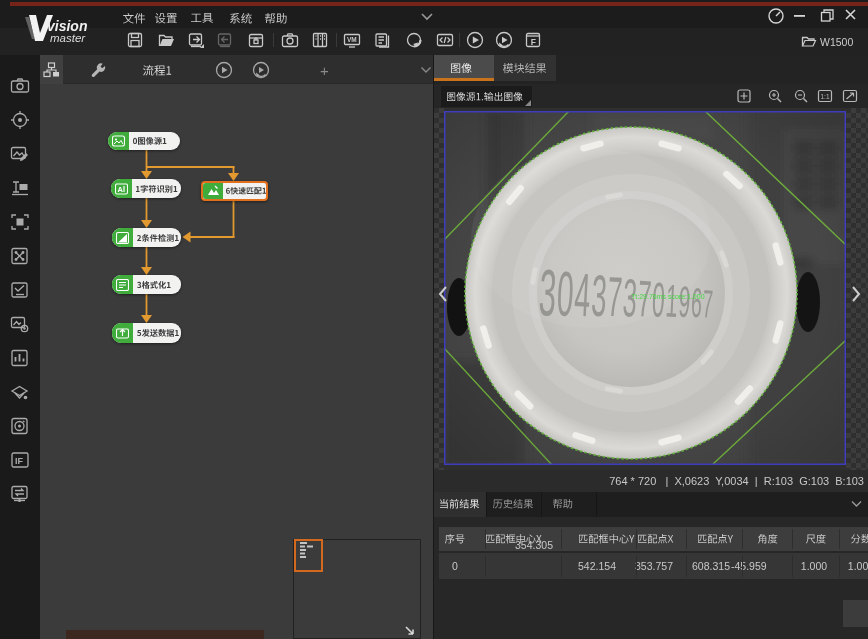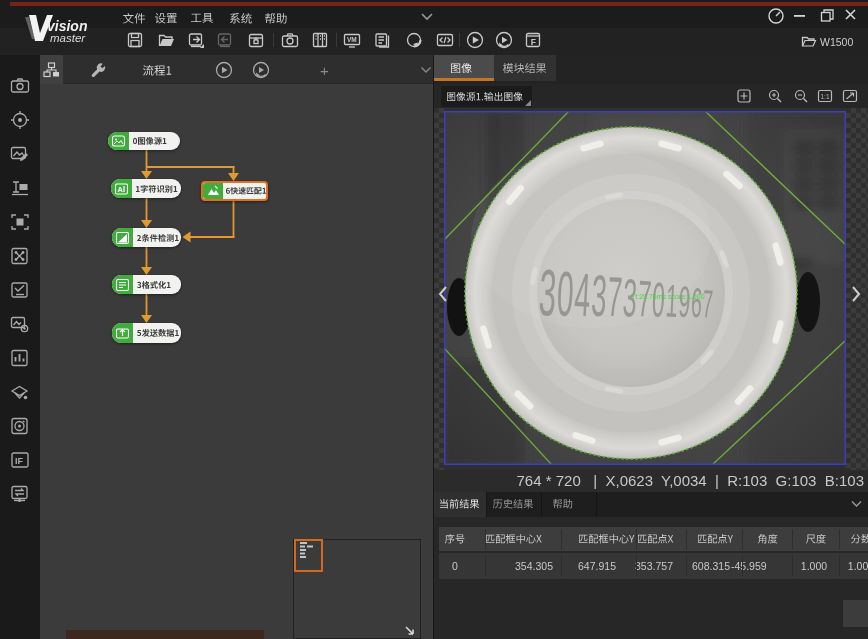--- a/index.html
+++ b/index.html
@@ -433,21 +433,21 @@
 <rect width="402" height="354" fill="url(#vig)"></rect>
 <rect x="0.75" y="0.75" width="400.5" height="352.5" fill="none" stroke="#3d3dbe" stroke-width="1.5"></rect>
 </svg>
 <svg class="abs" style="left:437px;top:285px" width="12" height="18">
       <path d="M9 2 L3 9 L9 16" stroke="#cccccc" stroke-width="2" fill="none"></path>
     </svg>
 <svg class="abs" style="left:850px;top:285px" width="12" height="18">
       <path d="M3 2 L9 9 L3 16" stroke="#cccccc" stroke-width="2" fill="none"></path>
     </svg>
 <div class="abs" style="left:434px;top:470px;width:434px;height:22px;background:#2b2b2b"></div>
-<div class="abs" style="left:434px;top:470px;width:430px;height:22px;line-height:22px;text-align:right;font-size:15px;color:#c8c8c8">764 * 720&nbsp;&nbsp; |&nbsp; X,0623&nbsp; Y,0034&nbsp; |&nbsp; R:103&nbsp; G:103&nbsp; B:103</div>
+<div class="abs" style="left:434px;top:470px;width:430px;height:22px;line-height:22px;text-align:right;font-size:11px;color:#c8c8c8">764 * 720&nbsp;&nbsp; |&nbsp; X,0623&nbsp; Y,0034&nbsp; |&nbsp; R:103&nbsp; G:103&nbsp; B:103</div>
 <div class="abs" style="left:434px;top:492px;width:434px;height:25px;background:#1e1e1e"></div>
 <div class="abs" style="left:434px;top:492px;width:52px;height:25px;background:#2f2f2f"></div>
 <svg style="position:absolute;left:440.4px;top:499.3px;overflow:visible" width="41" height="11">
       <path transform="translate(-1.2,8.6)" d="M1.2 -7.8C1.8 -7.1 2.3 -6.1 2.5 -5.5L3.3 -5.8C3.0 -6.4 2.5 -7.4 1.9 -8.1ZM8.2 -8.2C7.9 -7.4 7.3 -6.3 6.9 -5.7L7.5 -5.4C8.0 -6.1 8.6 -7.1 9.0 -7.9ZM1.2 -0.4V0.4H8.1V0.8H8.9V-5.0H5.5V-8.6H4.7V-5.0H1.4V-4.2H8.1V-2.7H1.7V-2.0H8.1V-0.4Z M16.4 -5.2V-1.1H17.1V-5.2ZM18.4 -5.5V-0.1C18.4 0.0 18.4 0.1 18.2 0.1C18.0 0.1 17.5 0.1 16.9 0.0C17.0 0.2 17.1 0.6 17.1 0.8C17.9 0.8 18.5 0.8 18.8 0.6C19.1 0.5 19.2 0.3 19.2 -0.1V-5.5ZM17.6 -8.6C17.4 -8.1 17.0 -7.4 16.6 -7.0H13.6L14.1 -7.1C13.9 -7.5 13.4 -8.1 13.0 -8.6L12.3 -8.3C12.7 -7.9 13.1 -7.4 13.3 -7.0H10.7V-6.3H19.9V-7.0H17.5C17.8 -7.4 18.1 -7.9 18.4 -8.4ZM14.4 -3.1V-2.0H12.1V-3.1ZM14.4 -3.7H12.1V-4.7H14.4ZM11.4 -5.3V0.8H12.1V-1.4H14.4V-0.1C14.4 0.1 14.3 0.1 14.2 0.1C14.1 0.1 13.6 0.1 13.1 0.1C13.2 0.3 13.3 0.6 13.3 0.8C14.0 0.8 14.5 0.8 14.7 0.6C15.0 0.5 15.1 0.3 15.1 -0.1V-5.3Z M20.8 -0.5 20.9 0.2C21.9 0.0 23.3 -0.3 24.5 -0.6L24.5 -1.3C23.1 -1.0 21.7 -0.7 20.8 -0.5ZM21.0 -4.4C21.1 -4.4 21.4 -4.5 22.7 -4.6C22.2 -4.0 21.8 -3.5 21.6 -3.3C21.3 -2.9 21.0 -2.7 20.8 -2.6C20.9 -2.4 21.0 -2.0 21.0 -1.9C21.3 -2.0 21.7 -2.1 24.5 -2.6C24.5 -2.8 24.4 -3.1 24.5 -3.3L22.2 -2.9C23.0 -3.8 23.8 -4.9 24.5 -6.0L23.8 -6.4C23.6 -6.0 23.4 -5.7 23.2 -5.3L21.8 -5.2C22.4 -6.1 23.0 -7.1 23.4 -8.2L22.7 -8.5C22.3 -7.3 21.5 -6.0 21.3 -5.7C21.1 -5.4 20.9 -5.2 20.7 -5.1C20.8 -4.9 20.9 -4.5 21.0 -4.4ZM26.9 -8.6V-7.2H24.6V-6.5H26.9V-4.9H24.8V-4.1H29.8V-4.9H27.7V-6.5H30.0V-7.2H27.7V-8.6ZM25.1 -3.1V0.8H25.8V0.4H28.8V0.8H29.6V-3.1ZM25.8 -0.3V-2.4H28.8V-0.3Z M32.2 -8.1V-4.0H35.3V-3.2H31.2V-2.4H34.7C33.8 -1.5 32.3 -0.6 31.0 -0.2C31.1 0.0 31.4 0.3 31.5 0.5C32.8 -0.0 34.3 -1.0 35.3 -2.1V0.8H36.1V-2.2C37.1 -1.1 38.6 -0.1 39.9 0.4C40.0 0.2 40.3 -0.1 40.4 -0.2C39.2 -0.6 37.7 -1.5 36.7 -2.4H40.2V-3.2H36.1V-4.0H39.2V-8.1ZM33.0 -5.7H35.3V-4.7H33.0ZM36.1 -5.7H38.4V-4.7H36.1ZM33.0 -7.4H35.3V-6.4H33.0ZM36.1 -7.4H38.4V-6.4H36.1Z" fill="#e8e8e8"></path>
     </svg>
 <svg style="position:absolute;left:493.0px;top:499.3px;overflow:visible" width="42" height="11">
       <path transform="translate(-0.4,8.6)" d="M1.2 -8.1V-4.8C1.2 -3.3 1.1 -1.2 0.4 0.4C0.5 0.4 0.9 0.7 1.0 0.8C1.8 -0.8 1.9 -3.2 1.9 -4.8V-7.3H9.7V-8.1ZM5.0 -6.8C5.0 -6.2 5.0 -5.7 5.0 -5.1H2.6V-4.4H4.9C4.7 -2.4 4.1 -0.8 2.2 0.2C2.3 0.3 2.6 0.6 2.7 0.8C4.8 -0.3 5.5 -2.2 5.7 -4.4H8.3C8.2 -1.6 8.0 -0.5 7.7 -0.2C7.6 -0.1 7.5 -0.1 7.3 -0.1C7.1 -0.1 6.4 -0.1 5.8 -0.1C5.9 0.1 6.0 0.4 6.0 0.6C6.7 0.7 7.3 0.7 7.6 0.6C8.0 0.6 8.2 0.5 8.4 0.3C8.8 -0.1 9.0 -1.4 9.1 -4.8C9.1 -4.9 9.1 -5.1 9.1 -5.1H5.8C5.8 -5.7 5.8 -6.2 5.8 -6.8Z M12.2 -6.2H14.9V-4.3H12.2ZM15.7 -6.2H18.4V-4.3H15.7ZM12.6 -3.2 11.9 -3.0C12.3 -2.1 12.8 -1.4 13.5 -0.9C12.8 -0.5 11.9 -0.1 10.6 0.1C10.8 0.3 11.0 0.6 11.1 0.8C12.5 0.5 13.4 0.1 14.1 -0.5C15.5 0.4 17.3 0.7 19.7 0.8C19.7 0.5 19.9 0.2 20.0 0.0C17.7 -0.1 16.0 -0.3 14.7 -1.0C15.4 -1.8 15.6 -2.6 15.7 -3.6H19.2V-7.0H15.7V-8.5H14.9V-7.0H11.5V-3.6H14.9C14.9 -2.8 14.7 -2.1 14.1 -1.4C13.5 -1.9 13.0 -2.5 12.6 -3.2Z M20.8 -0.5 20.9 0.2C21.9 0.0 23.3 -0.3 24.5 -0.6L24.5 -1.3C23.1 -1.0 21.7 -0.7 20.8 -0.5ZM21.0 -4.4C21.1 -4.4 21.4 -4.5 22.7 -4.6C22.2 -4.0 21.8 -3.5 21.6 -3.3C21.3 -2.9 21.0 -2.7 20.8 -2.6C20.9 -2.4 21.0 -2.0 21.0 -1.9C21.3 -2.0 21.7 -2.1 24.5 -2.6C24.5 -2.8 24.4 -3.1 24.5 -3.3L22.2 -2.9C23.0 -3.8 23.8 -4.9 24.5 -6.0L23.8 -6.4C23.6 -6.0 23.4 -5.7 23.2 -5.3L21.8 -5.2C22.4 -6.1 23.0 -7.1 23.4 -8.2L22.7 -8.5C22.3 -7.3 21.5 -6.0 21.3 -5.7C21.1 -5.4 20.9 -5.2 20.7 -5.1C20.8 -4.9 20.9 -4.5 21.0 -4.4ZM26.9 -8.6V-7.2H24.6V-6.5H26.9V-4.9H24.8V-4.1H29.8V-4.9H27.7V-6.5H30.0V-7.2H27.7V-8.6ZM25.1 -3.1V0.8H25.8V0.4H28.8V0.8H29.6V-3.1ZM25.8 -0.3V-2.4H28.8V-0.3Z M32.2 -8.1V-4.0H35.3V-3.2H31.2V-2.4H34.7C33.8 -1.5 32.3 -0.6 31.0 -0.2C31.1 0.0 31.4 0.3 31.5 0.5C32.8 -0.0 34.3 -1.0 35.3 -2.1V0.8H36.1V-2.2C37.1 -1.1 38.6 -0.1 39.9 0.4C40.0 0.2 40.3 -0.1 40.4 -0.2C39.2 -0.6 37.7 -1.5 36.7 -2.4H40.2V-3.2H36.1V-4.0H39.2V-8.1ZM33.0 -5.7H35.3V-4.7H33.0ZM36.1 -5.7H38.4V-4.7H36.1ZM33.0 -7.4H35.3V-6.4H33.0ZM36.1 -7.4H38.4V-6.4H36.1Z" fill="#9a9a9a"></path>
     </svg>
 <svg style="position:absolute;left:553.4px;top:499.3px;overflow:visible" width="21" height="11">
       <path transform="translate(-0.5,8.6)" d="M2.8 -8.6V-7.8H0.7V-7.1H2.8V-6.4H0.9V-5.8H2.8V-5.5C2.8 -5.4 2.8 -5.2 2.7 -5.0H0.5V-4.4H2.4C2.1 -3.9 1.6 -3.5 0.7 -3.2C0.9 -3.0 1.1 -2.8 1.2 -2.6C2.4 -3.1 3.0 -3.7 3.3 -4.4H5.5V-5.0H3.5C3.5 -5.2 3.6 -5.4 3.6 -5.5V-5.8H5.2V-6.4H3.6V-7.1H5.4V-7.8H3.6V-8.6ZM6.0 -8.1V-3.1H6.7V-7.5H8.4C8.2 -7.0 7.8 -6.5 7.5 -6.1C8.4 -5.6 8.7 -5.1 8.7 -4.8C8.7 -4.5 8.6 -4.4 8.5 -4.3C8.3 -4.3 8.2 -4.2 8.0 -4.2C7.7 -4.2 7.4 -4.2 6.9 -4.3C7.1 -4.1 7.2 -3.8 7.2 -3.6C7.6 -3.6 8.0 -3.6 8.4 -3.6C8.6 -3.6 8.8 -3.7 9.0 -3.8C9.3 -4.0 9.5 -4.3 9.5 -4.7C9.5 -5.2 9.2 -5.7 8.3 -6.2C8.7 -6.7 9.2 -7.3 9.6 -7.9L9.0 -8.2L8.9 -8.1ZM1.5 -2.7V0.3H2.3V-2.0H4.7V0.8H5.5V-2.0H8.0V-0.6C8.0 -0.5 8.0 -0.4 7.8 -0.4C7.7 -0.4 7.1 -0.4 6.4 -0.4C6.5 -0.2 6.6 0.0 6.7 0.2C7.5 0.2 8.1 0.2 8.4 0.1C8.7 0.0 8.8 -0.2 8.8 -0.6V-2.7H5.5V-3.5H4.7V-2.7Z M16.7 -8.6C16.7 -7.8 16.7 -7.0 16.6 -6.3H15.0V-5.5H16.6C16.5 -3.1 15.9 -0.9 14.0 0.3C14.2 0.4 14.4 0.7 14.5 0.8C16.6 -0.5 17.2 -2.8 17.3 -5.5H18.9C18.8 -1.8 18.7 -0.4 18.5 -0.1C18.4 0.0 18.3 0.0 18.1 0.0C17.9 0.0 17.3 0.0 16.8 -0.0C16.9 0.2 17.0 0.5 17.0 0.7C17.5 0.8 18.1 0.8 18.4 0.7C18.7 0.7 18.9 0.6 19.1 0.3C19.5 -0.1 19.6 -1.6 19.7 -5.9C19.7 -6.0 19.7 -6.3 19.7 -6.3H17.4C17.4 -7.0 17.4 -7.8 17.4 -8.6ZM10.5 -1.0 10.7 -0.2C11.9 -0.5 13.6 -0.9 15.2 -1.2L15.2 -1.9L14.6 -1.8V-8.1H11.3V-1.1ZM12.0 -1.3V-3.0H13.9V-1.7ZM12.0 -5.2H13.9V-3.7H12.0ZM12.0 -5.9V-7.4H13.9V-5.9Z" fill="#9a9a9a"></path>
@@ -486,22 +486,22 @@
     </svg>
 <div class="abs" style="left:484.5px;top:529px;width:1px;height:20px;background:#2e2e2e"></div>
 <div class="abs" style="left:560.5px;top:529px;width:1px;height:20px;background:#2e2e2e"></div>
 <div class="abs" style="left:636px;top:529px;width:1px;height:20px;background:#2e2e2e"></div>
 <div class="abs" style="left:685.5px;top:529px;width:1px;height:20px;background:#2e2e2e"></div>
 <div class="abs" style="left:741.5px;top:529px;width:1px;height:20px;background:#2e2e2e"></div>
 <div class="abs" style="left:792px;top:529px;width:1px;height:20px;background:#2e2e2e"></div>
 <div class="abs" style="left:838.5px;top:529px;width:1px;height:20px;background:#2e2e2e"></div>
 <div class="abs" style="left:439px;top:553px;width:429px;height:26px;background:#363636"></div>
 <div class="abs" style="left:415px;top:553px;width:80px;height:26px;line-height:26px;text-align:center;font-size:10.5px;color:#c8c8c8">0</div>
-<div class="abs" style="left:494px;top:553px;width:80px;height:26px;line-height:26px;text-align:center;font-size:10.5px;color:#c8c8c8">354.305</div>
-<div class="abs" style="left:557px;top:553px;width:80px;height:26px;line-height:26px;text-align:center;font-size:10.5px;color:#c8c8c8">647.915</div>
+<div class="abs" style="left:494px;top:532px;width:80px;height:26px;line-height:26px;text-align:center;font-size:10.5px;color:#c8c8c8">354.305</div>
+<div class="abs" style="left:557px;top:553px;width:80px;height:26px;line-height:26px;text-align:center;font-size:10.5px;color:#c8c8c8">542.154</div>
 <div class="abs" style="left:614px;top:553px;width:80px;height:26px;line-height:26px;text-align:center;font-size:10.5px;color:#c8c8c8">353.757</div>
 <div class="abs" style="left:671px;top:553px;width:80px;height:26px;line-height:26px;text-align:center;font-size:10.5px;color:#c8c8c8">608.315</div>
 <div class="abs" style="left:731px;top:553px;width:80px;height:26px;line-height:26px;font-size:10.5px;color:#c8c8c8">-45.959</div>
 <div class="abs" style="left:774px;top:553px;width:80px;height:26px;line-height:26px;text-align:center;font-size:10.5px;color:#c8c8c8">1.000</div>
 <div class="abs" style="left:821px;top:553px;width:80px;height:26px;line-height:26px;text-align:center;font-size:10.5px;color:#c8c8c8">1.000</div>
 <div class="abs" style="left:484.5px;top:555px;width:1px;height:22px;background:#2d2d2d"></div>
 <div class="abs" style="left:560.5px;top:555px;width:1px;height:22px;background:#2d2d2d"></div>
 <div class="abs" style="left:636px;top:555px;width:1px;height:22px;background:#2d2d2d"></div>
 <div class="abs" style="left:685.5px;top:555px;width:1px;height:22px;background:#2d2d2d"></div>
 <div class="abs" style="left:741.5px;top:555px;width:1px;height:22px;background:#2d2d2d"></div>

